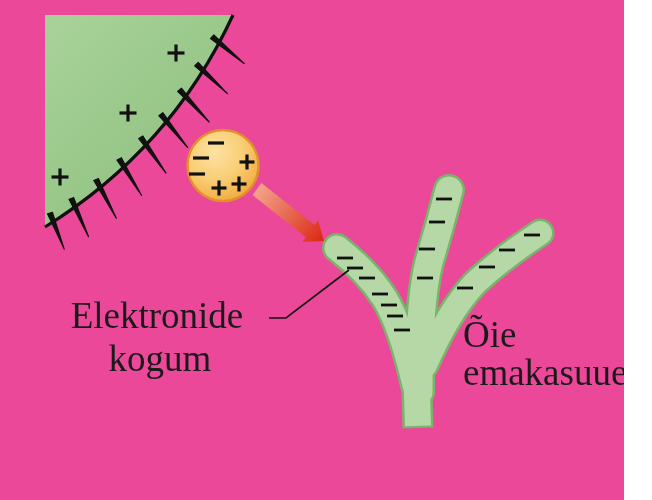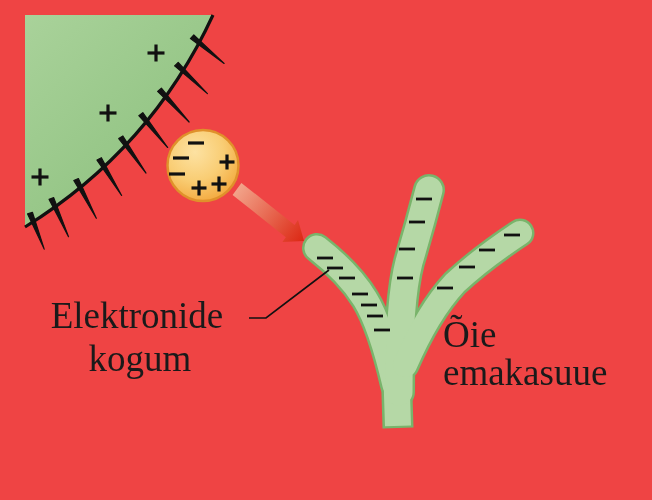--- a/index.html
+++ b/index.html
@@ -1,16 +1,16 @@
 <!DOCTYPE html>
 <html><head>
 <meta charset="utf-8">
 <style>
   html,body{margin:0;padding:0;background:#fff;}
-  .stage{position:relative;width:652px;height:500px;background:#ef4444;overflow:hidden;}
+  .stage{position:relative;width:604px;height:500px;background:#ec4899;overflow:hidden;padding-left:20px;}
   svg{display:block;}
   .hair{stroke:#111;stroke-width:1.2;stroke-linejoin:round;}
   .label{font-family:"Liberation Serif","DejaVu Serif",serif;font-size:37px;fill:#1a1a1a;}
 </style>
 </head>
 <body>
 
 <div class="stage">
 <svg width="652" height="500" viewBox="0 0 652 500" xmlns="http://www.w3.org/2000/svg">
 

